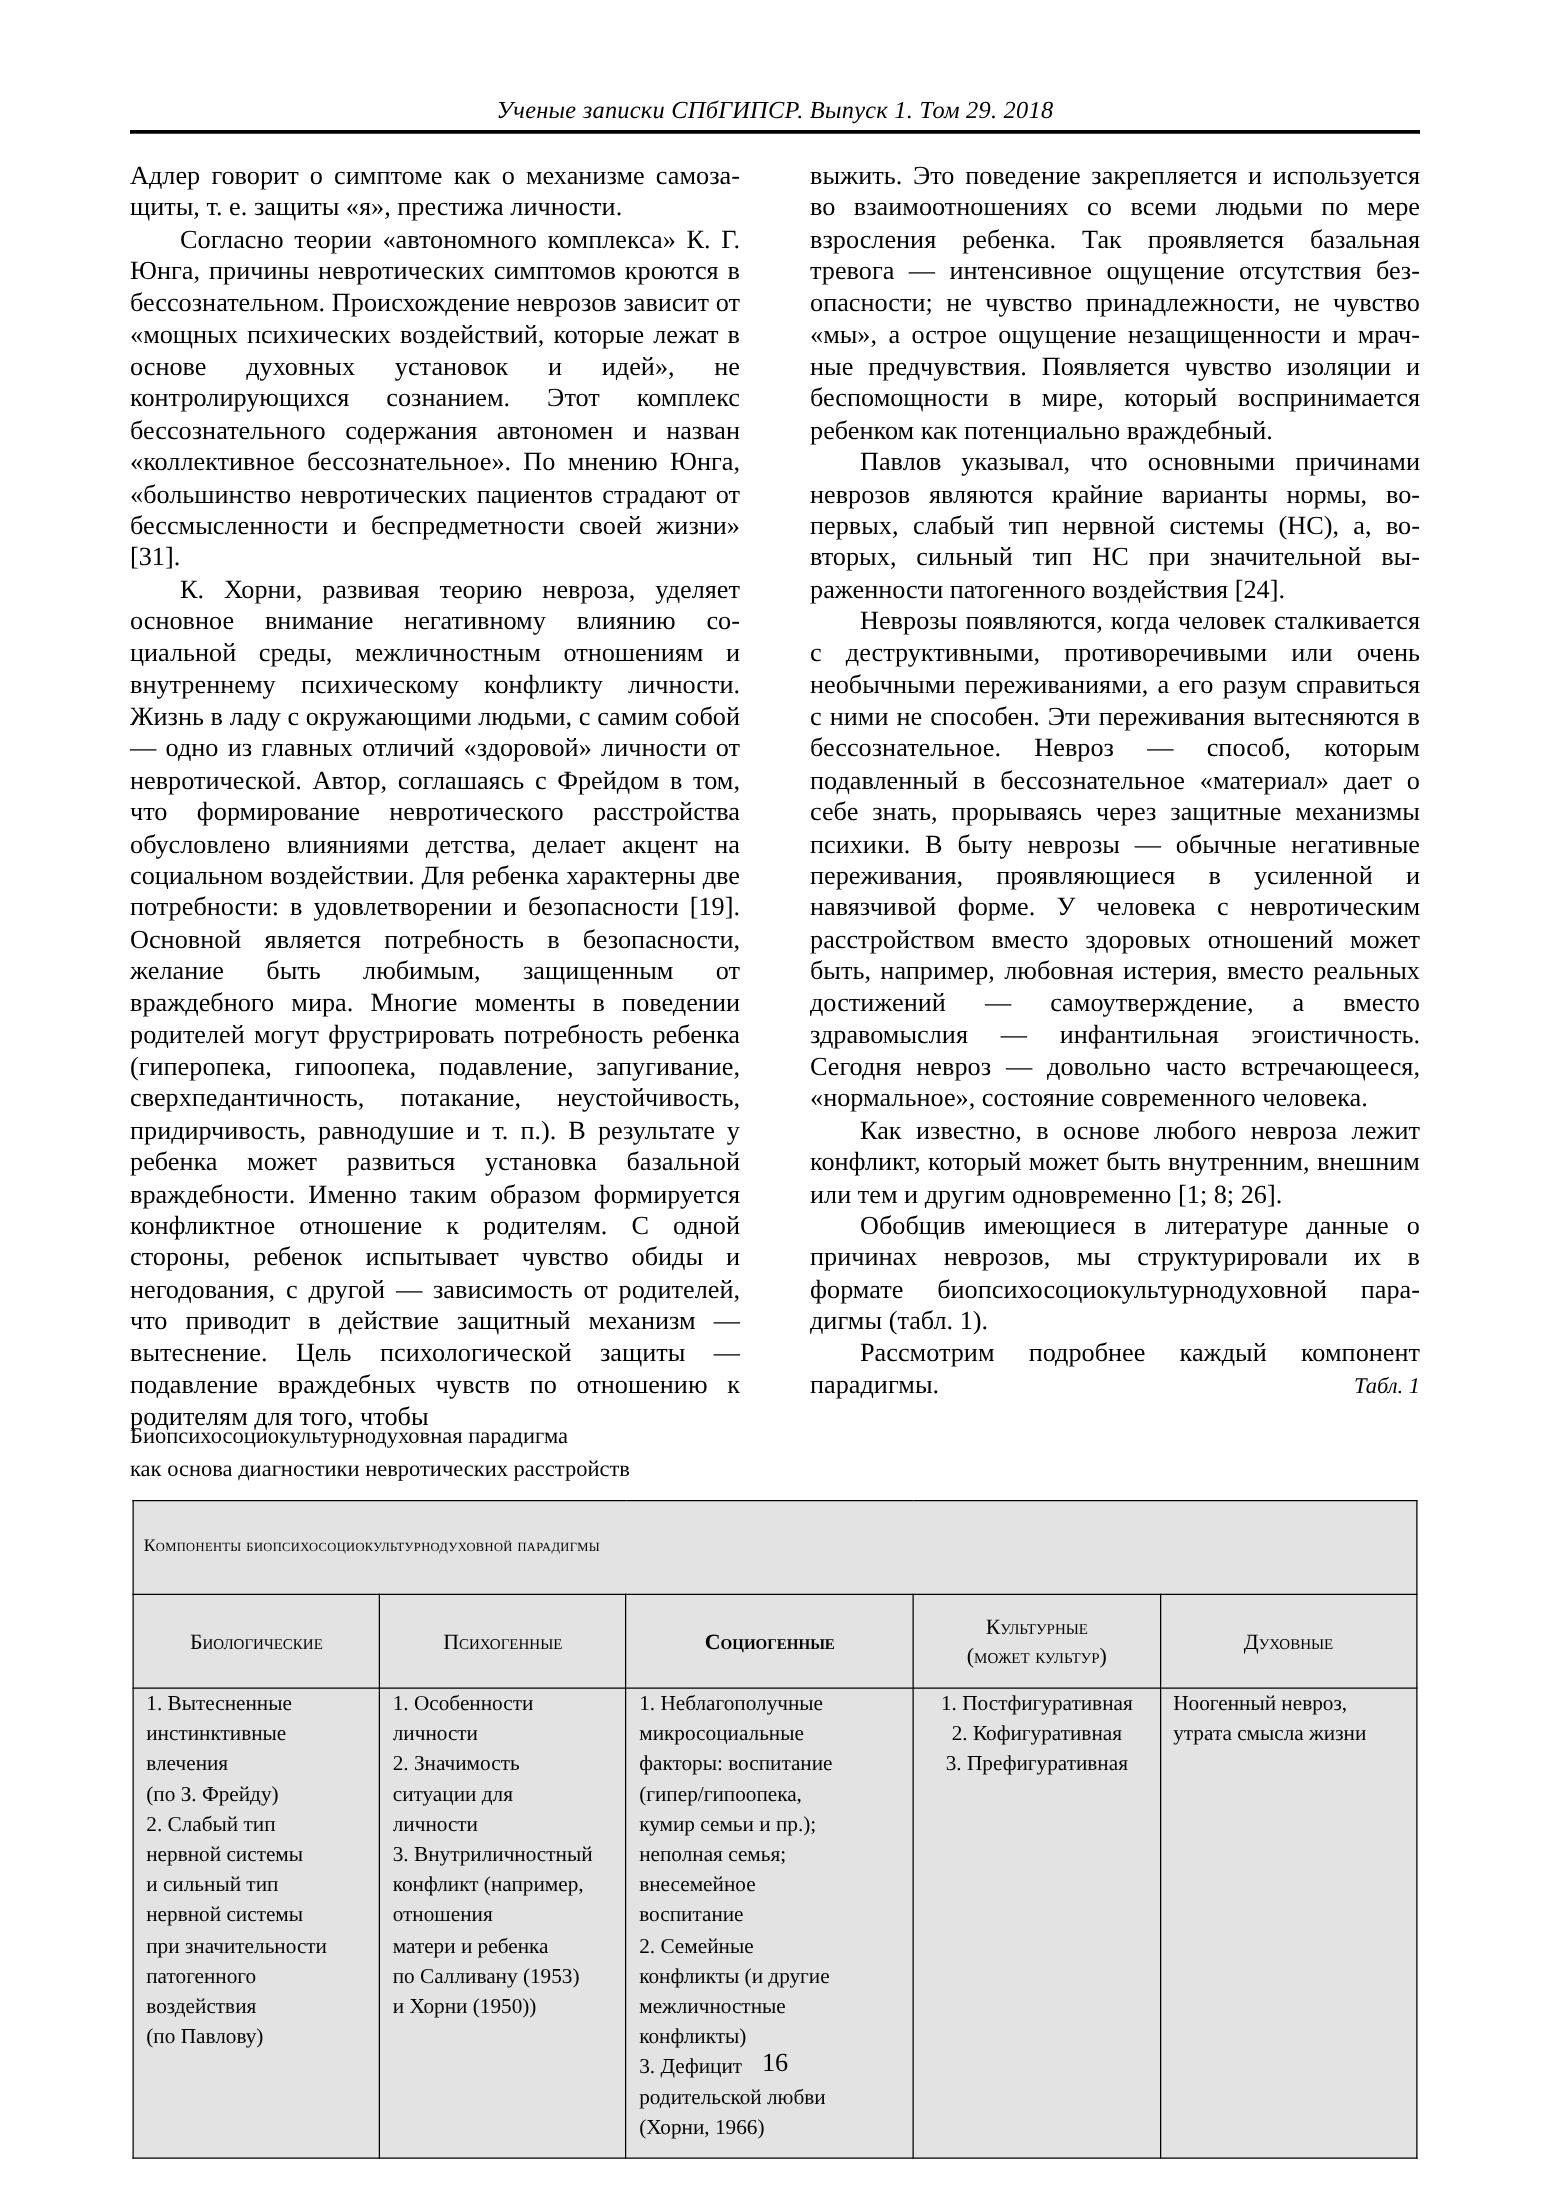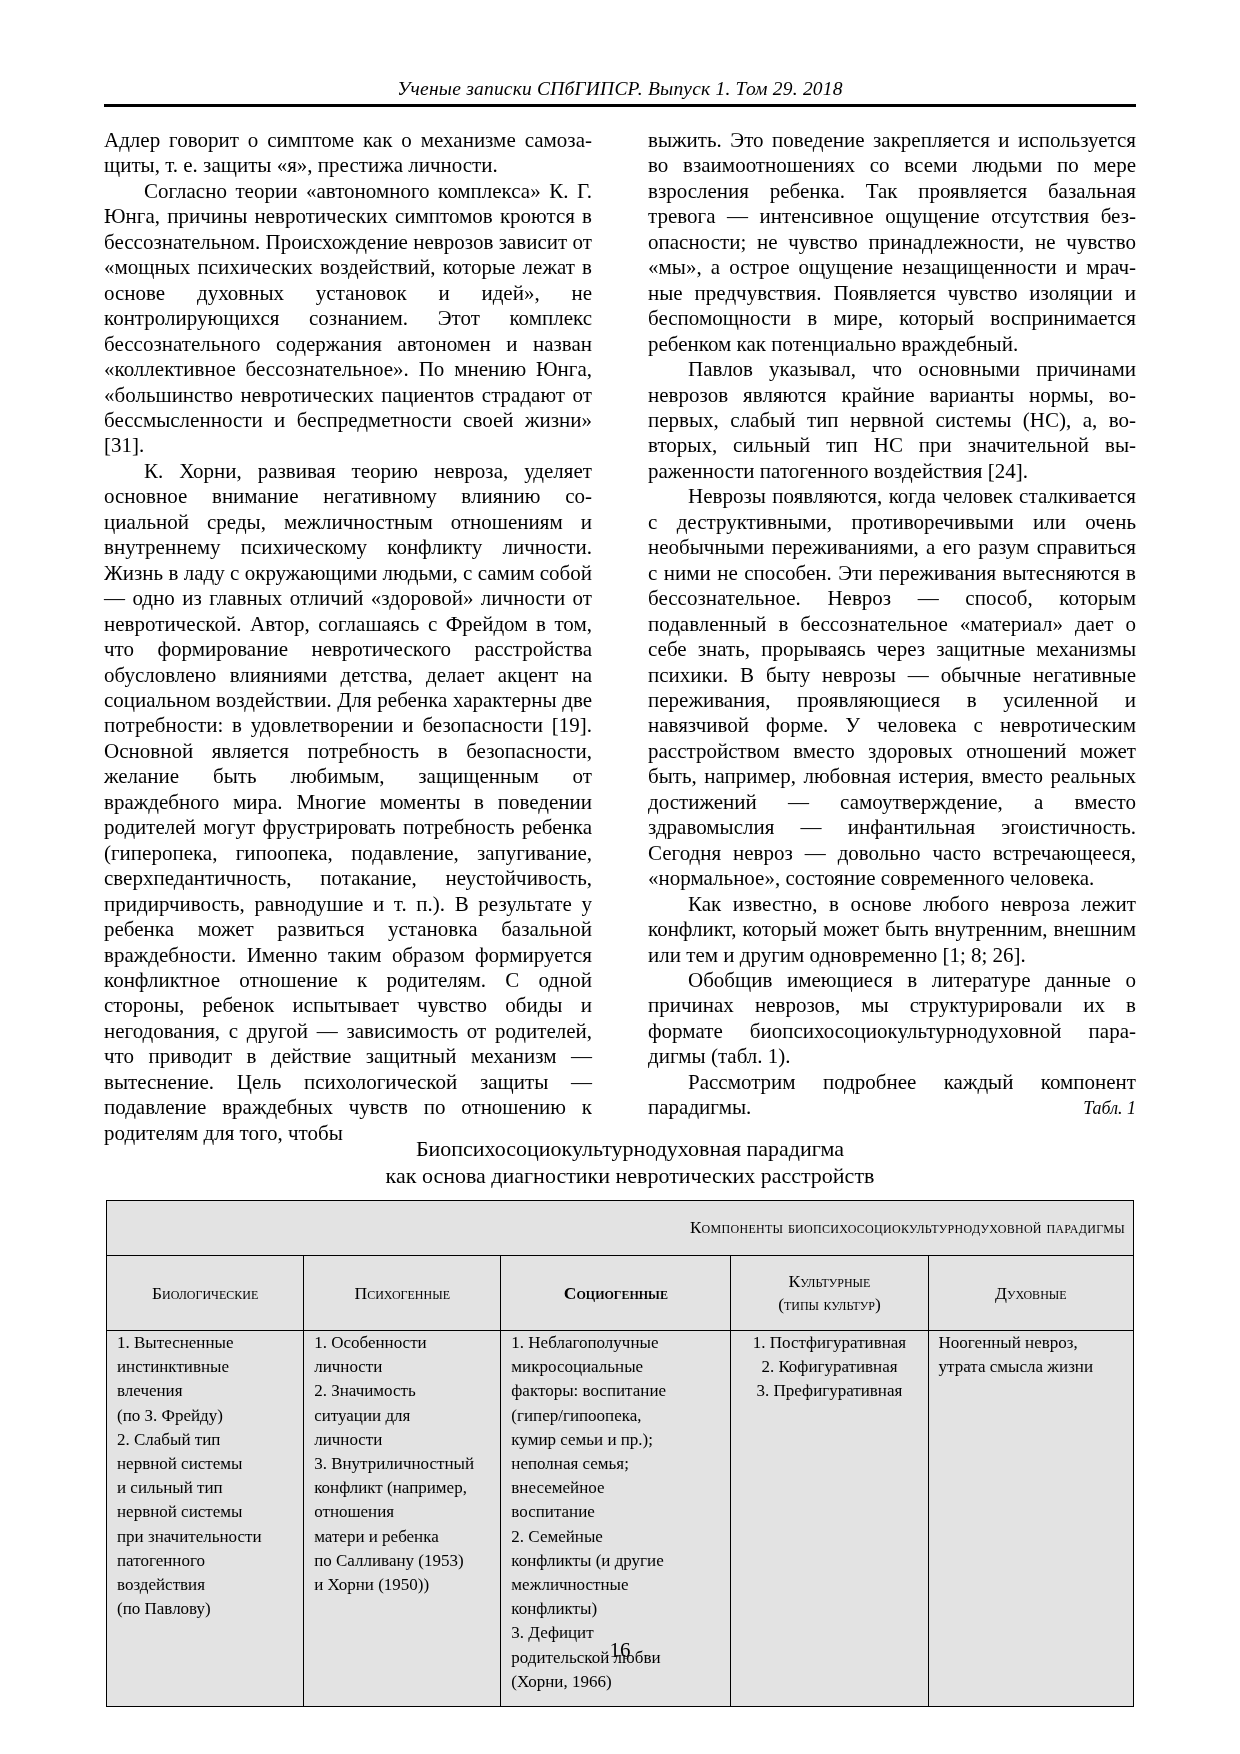--- a/index.html
+++ b/index.html
@@ -73,51 +73,51 @@
     top: 1098px;
     width: 1032px;
     text-align: right;
     font-style: italic;
     font-size: 18px;
   }
 
   
   .tabcap {
     position: absolute;
-    left: 114px;
+    left: 104px;
     top: 1135px;
     width: 1032px;
-    text-align: center;
-    font-size: 22px;
+    text-align: left;
+    font-size: 18px;
     line-height: 27px;
   }
 
   
   .tbl {
     position: absolute;
     left: 106px;
     top: 1200px;
     width: 1028px;
     border-collapse: collapse;
     table-layout: fixed;
   }
   .tbl td {
     border: 1.6px solid #000;
     background: #e3e3e3;
     vertical-align: top;
     padding: 0;
   }
   .tbl td.hdrbig {
-    text-align: right;
-    font-size: 17px;
+    text-align: left;
+    font-size: 14px;
     font-variant: small-caps;
     letter-spacing: 0.3px;
     height: 54px;
     vertical-align: middle;
-    padding: 0 8px;
+    padding: 10px 8px;
   }
   .tbl td.hdr {
     text-align: center;
     font-size: 17.5px;
     font-variant: small-caps;
     vertical-align: middle;
     height: 62px;
     padding: 6px 6px;
     line-height: 23px;
   }
@@ -179,21 +179,21 @@
     </colgroup>
     <tbody>
       <tr>
         <td class="hdrbig" colspan="5" style="white-space: pre-line;">Компоненты биопсихосоциокультурнодуховной парадигмы</td>
       </tr>
       <tr>
         <td class="hdr" style="white-space: pre-line;">Биологические</td>
         <td class="hdr" style="white-space: pre-line;">Психогенные</td>
         <td class="hdr" style="white-space: pre-line; font-weight: bold;">Социогенные</td>
         <td class="hdr" style="white-space: pre-line;">Культурные
-(типы культур)</td>
+(может культур)</td>
         <td class="hdr" style="white-space: pre-line;">Духовные</td>
       </tr>
       <tr>
         <td class="cell" style="white-space: pre-line;">1. Вытесненные
 инстинктивные
 влечения
 (по З. Фрейду)
 2. Слабый тип
 нервной системы
 и сильный тип

